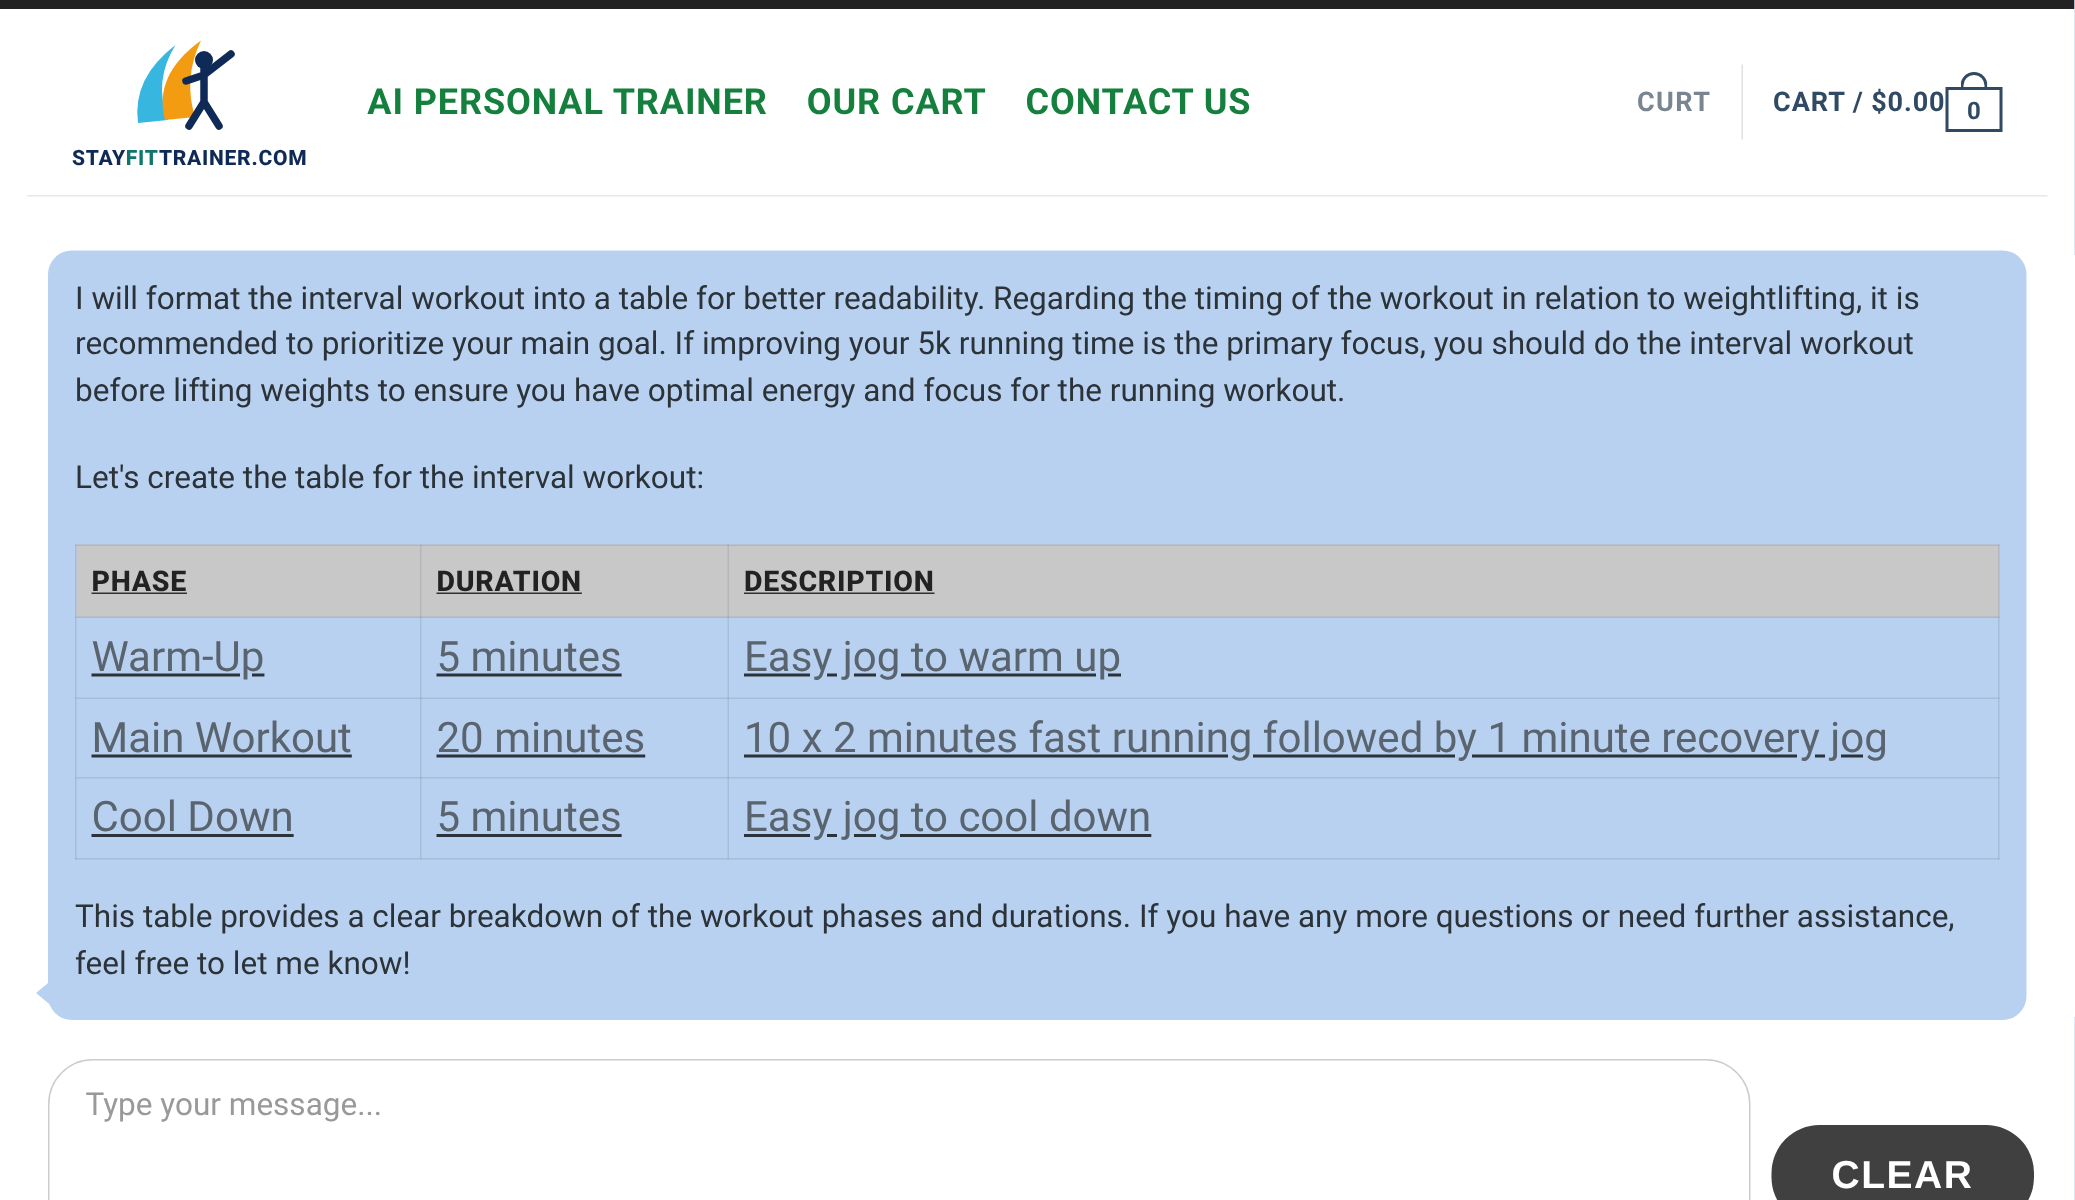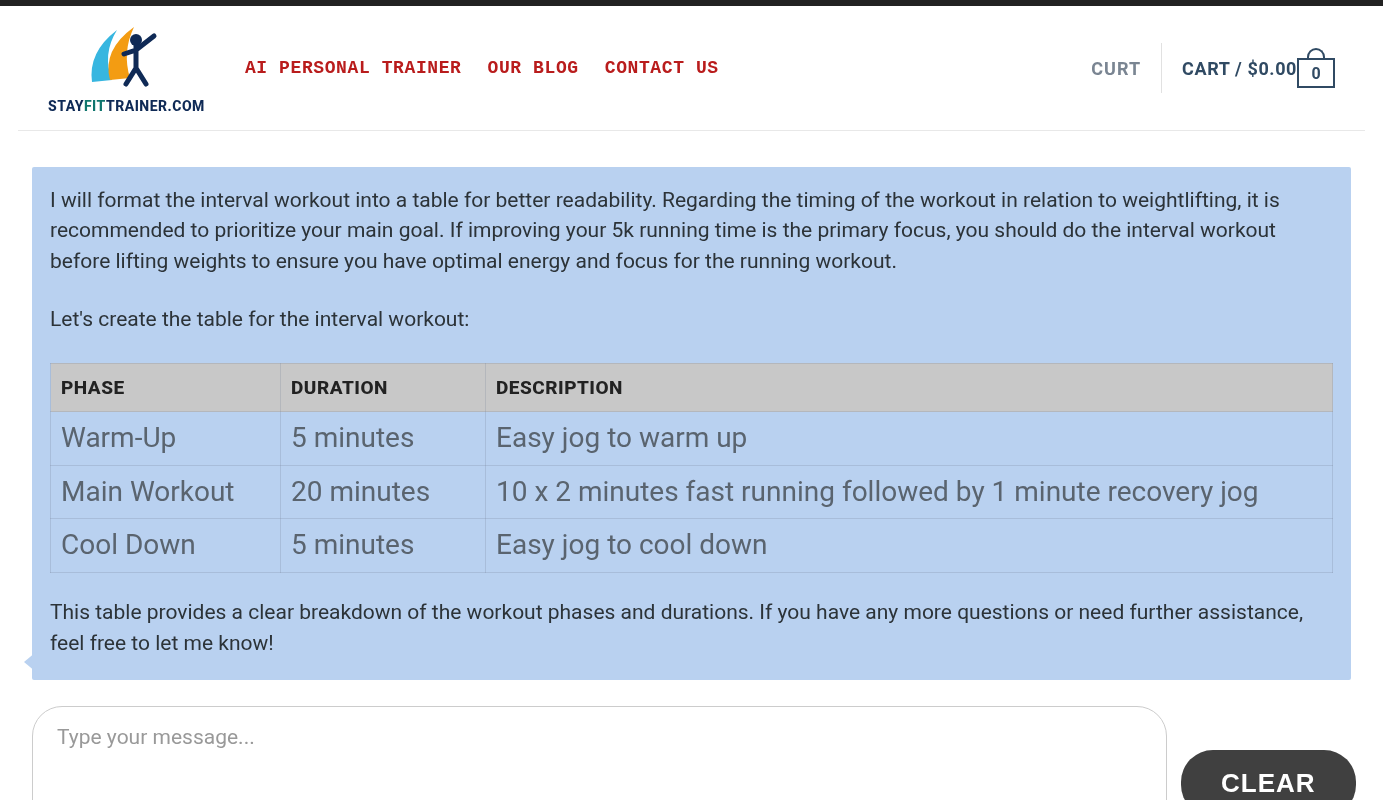--- a/index.html
+++ b/index.html
@@ -40,26 +40,25 @@
   }
   .logo-text .fit { color: #0f766e; }
   .nav {
     display: flex;
     gap: 26px;
     align-items: center;
     flex: 1;
   }
   .nav a {
     font-weight: 700;
-    font-size: 18px;
-    color: #b91c1c;
+    font-size: 24px;
+    color: #15803d;
     letter-spacing: 0.6px;
     text-decoration: none;
     cursor: pointer;
-    font-family: Liberation Mono, monospace;
   }
   .right-side {
     display: flex;
     align-items: center;
     gap: 20px;
   }
   .user-name {
     font-weight: 700;
     font-size: 18px;
     color: #7a8592;
@@ -112,21 +111,21 @@
     border: 2px solid #304a63;
     border-bottom: none;
     border-radius: 9px 9px 0 0;
   }
 
   .content-wrap {
     padding: 36px 32px 30px 32px;
   }
   .chat-bubble {
     background: #b9d1f0;
-    border-radius: 2px;
+    border-radius: 16px;
     padding: 18px 18px 22px 18px;
     font-size: 21px;
     line-height: 1.45;
     color: #2c3338;
     position: relative;
   }
   .chat-bubble::before {
     content: '';
     position: absolute;
     left: -8px;
@@ -143,20 +142,21 @@
   .intro-block {
     margin-bottom: 28px;
   }
   .intro-block p + p {
     margin-top: 28px;
   }
   .workout-table {
     width: 100%;
     border-collapse: collapse;
     margin-bottom: 24px;
+    text-decoration: underline;
   }
   .workout-table th {
     background: #c8c8c8;
     text-align: left;
     padding: 10px 10px;
     font-size: 19px;
     font-weight: 800;
     letter-spacing: 0.5px;
     color: #222;
     border: 1px solid rgba(120,130,150,0.25);
@@ -218,21 +218,21 @@
         <path d="M54 24 L54 46 L44 62 M54 46 L64 62 M42 32 L54 28 L72 14" stroke="#0f2a56" stroke-width="5" stroke-linecap="round" fill="none"></path>
       </svg>
     </div>
     <div class="logo-text">
       <span>STAY</span><span class="fit">FIT</span><span>TRAINER.COM</span>
     </div>
   </div>
 
   <nav class="nav">
     <a>AI PERSONAL TRAINER</a>
-    <a>OUR BLOG</a>
+    <a>OUR CART</a>
     <a>CONTACT US</a>
   </nav>
 
   <div class="right-side">
     <span class="user-name">CURT</span>
     <div class="divider"></div>
     <div class="cart-group">
       <span class="cart-label">
         <span>CART / </span><span>$0.00</span>
       </span>

